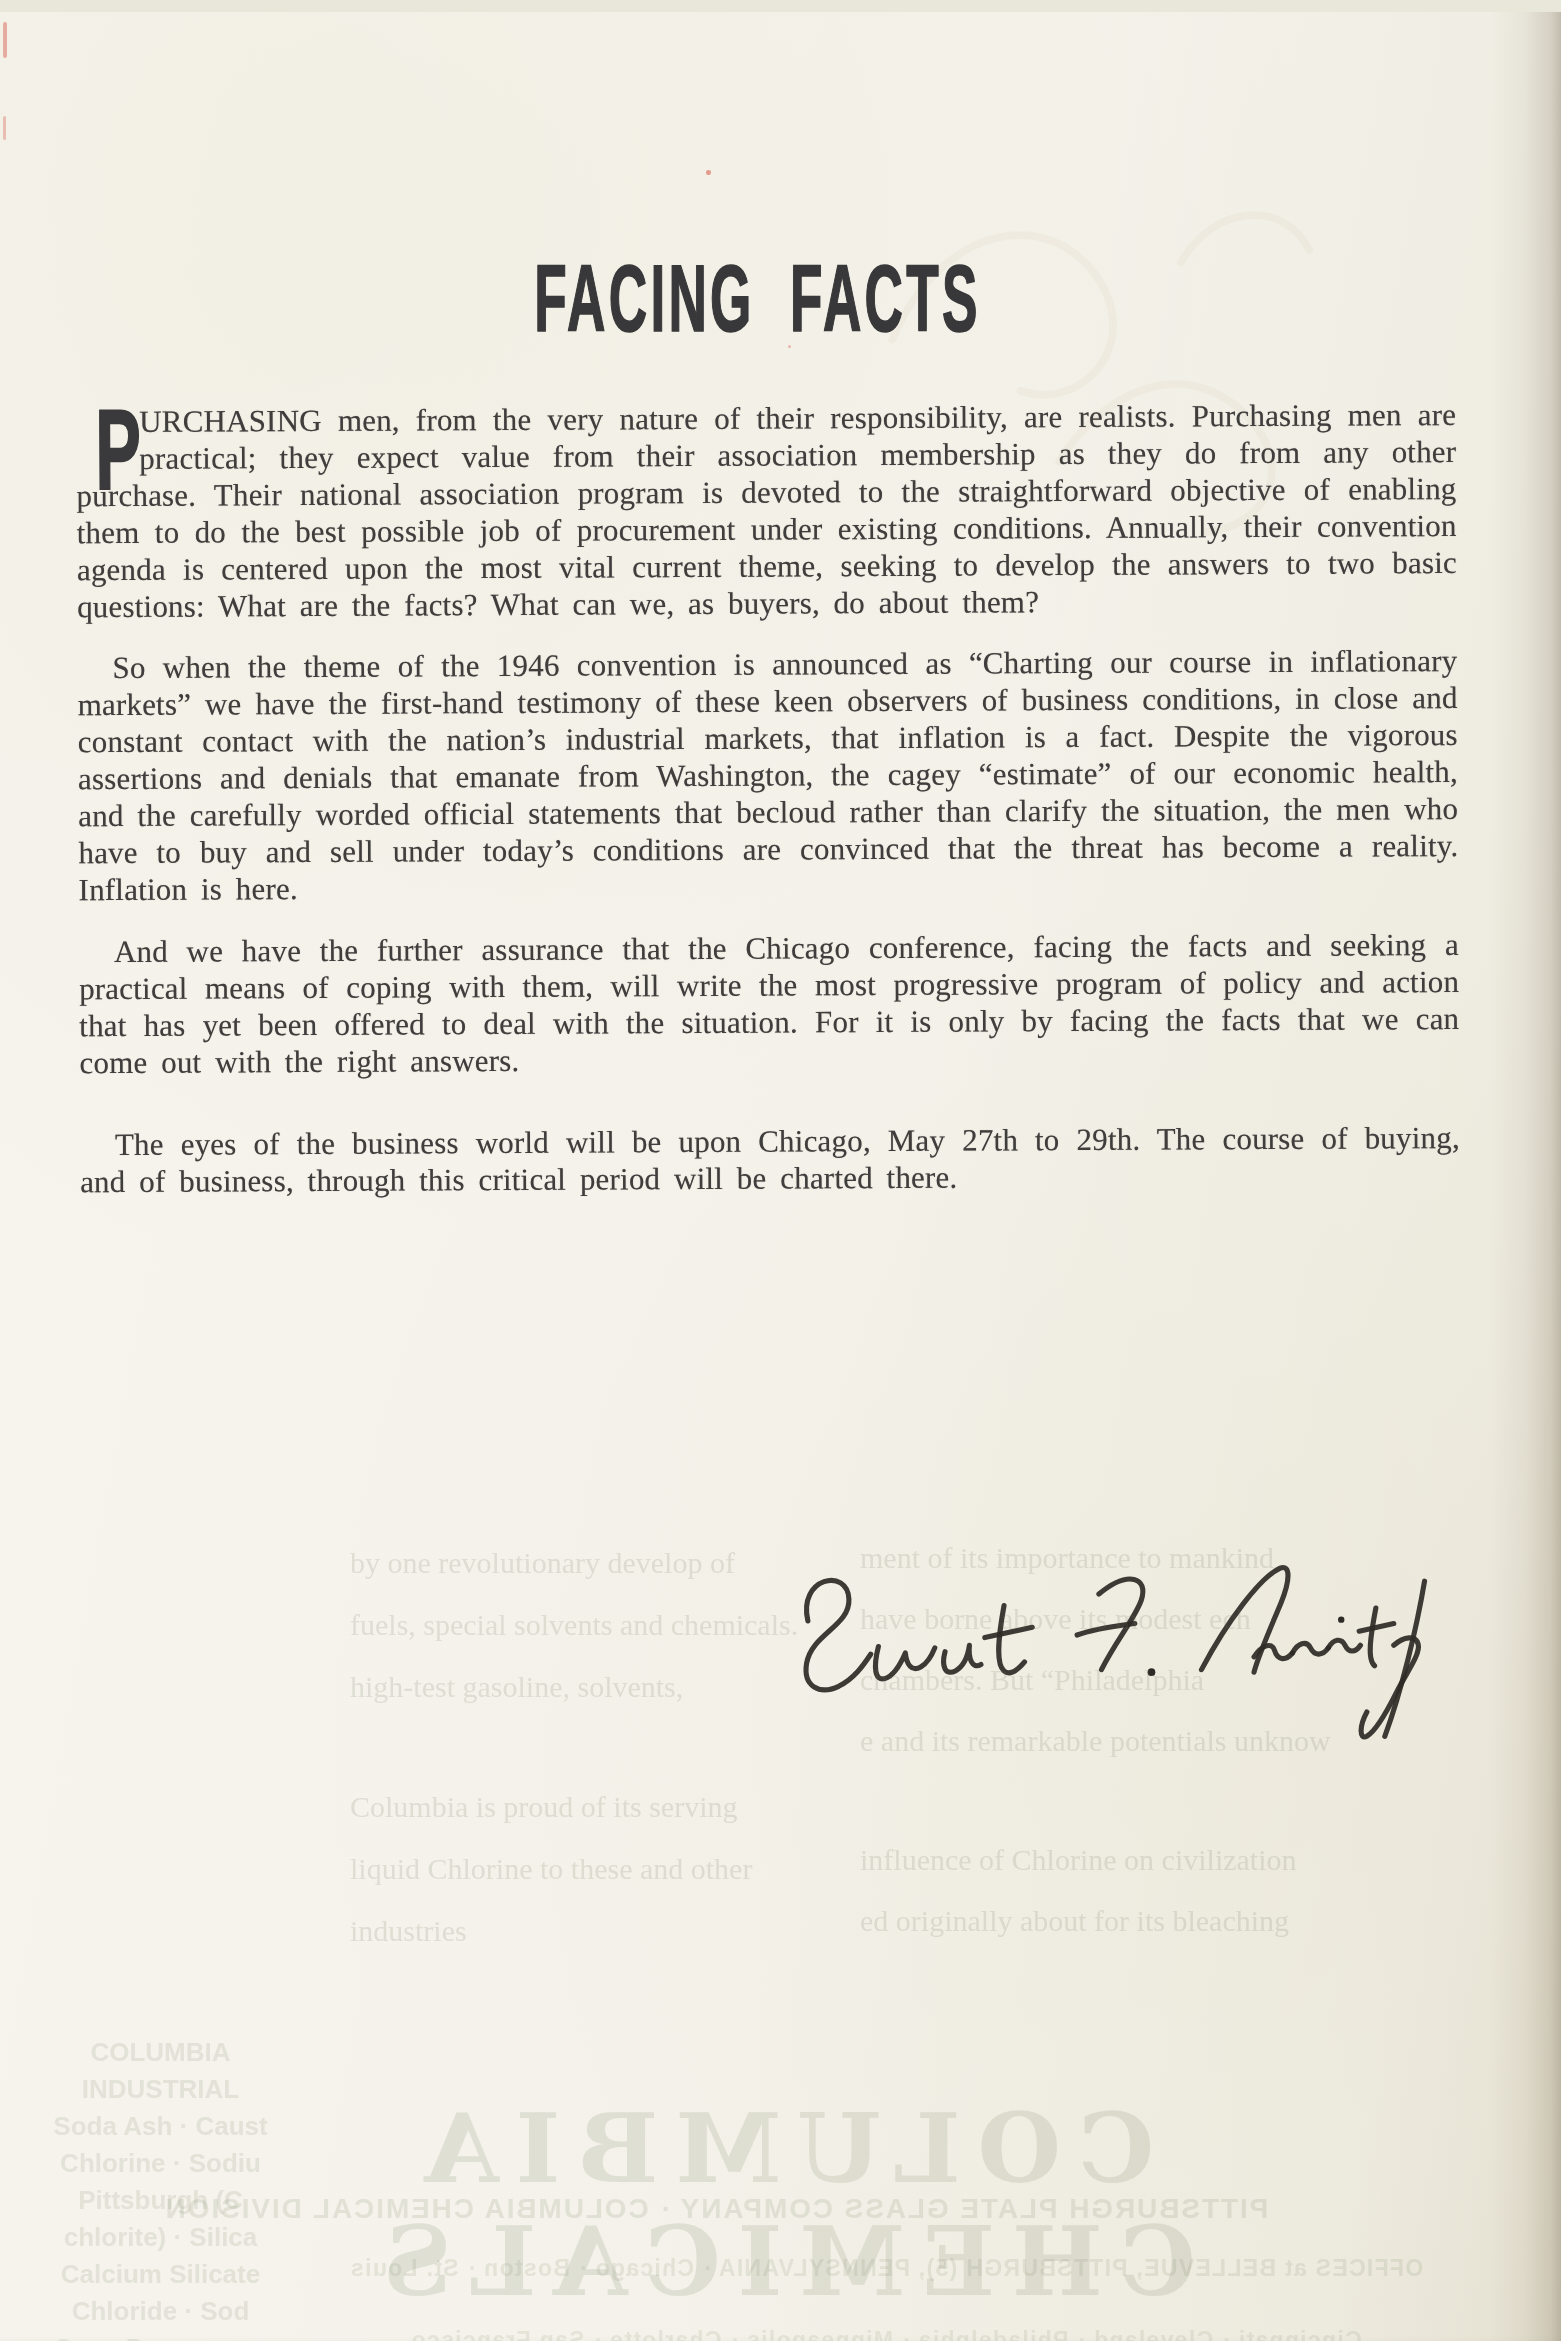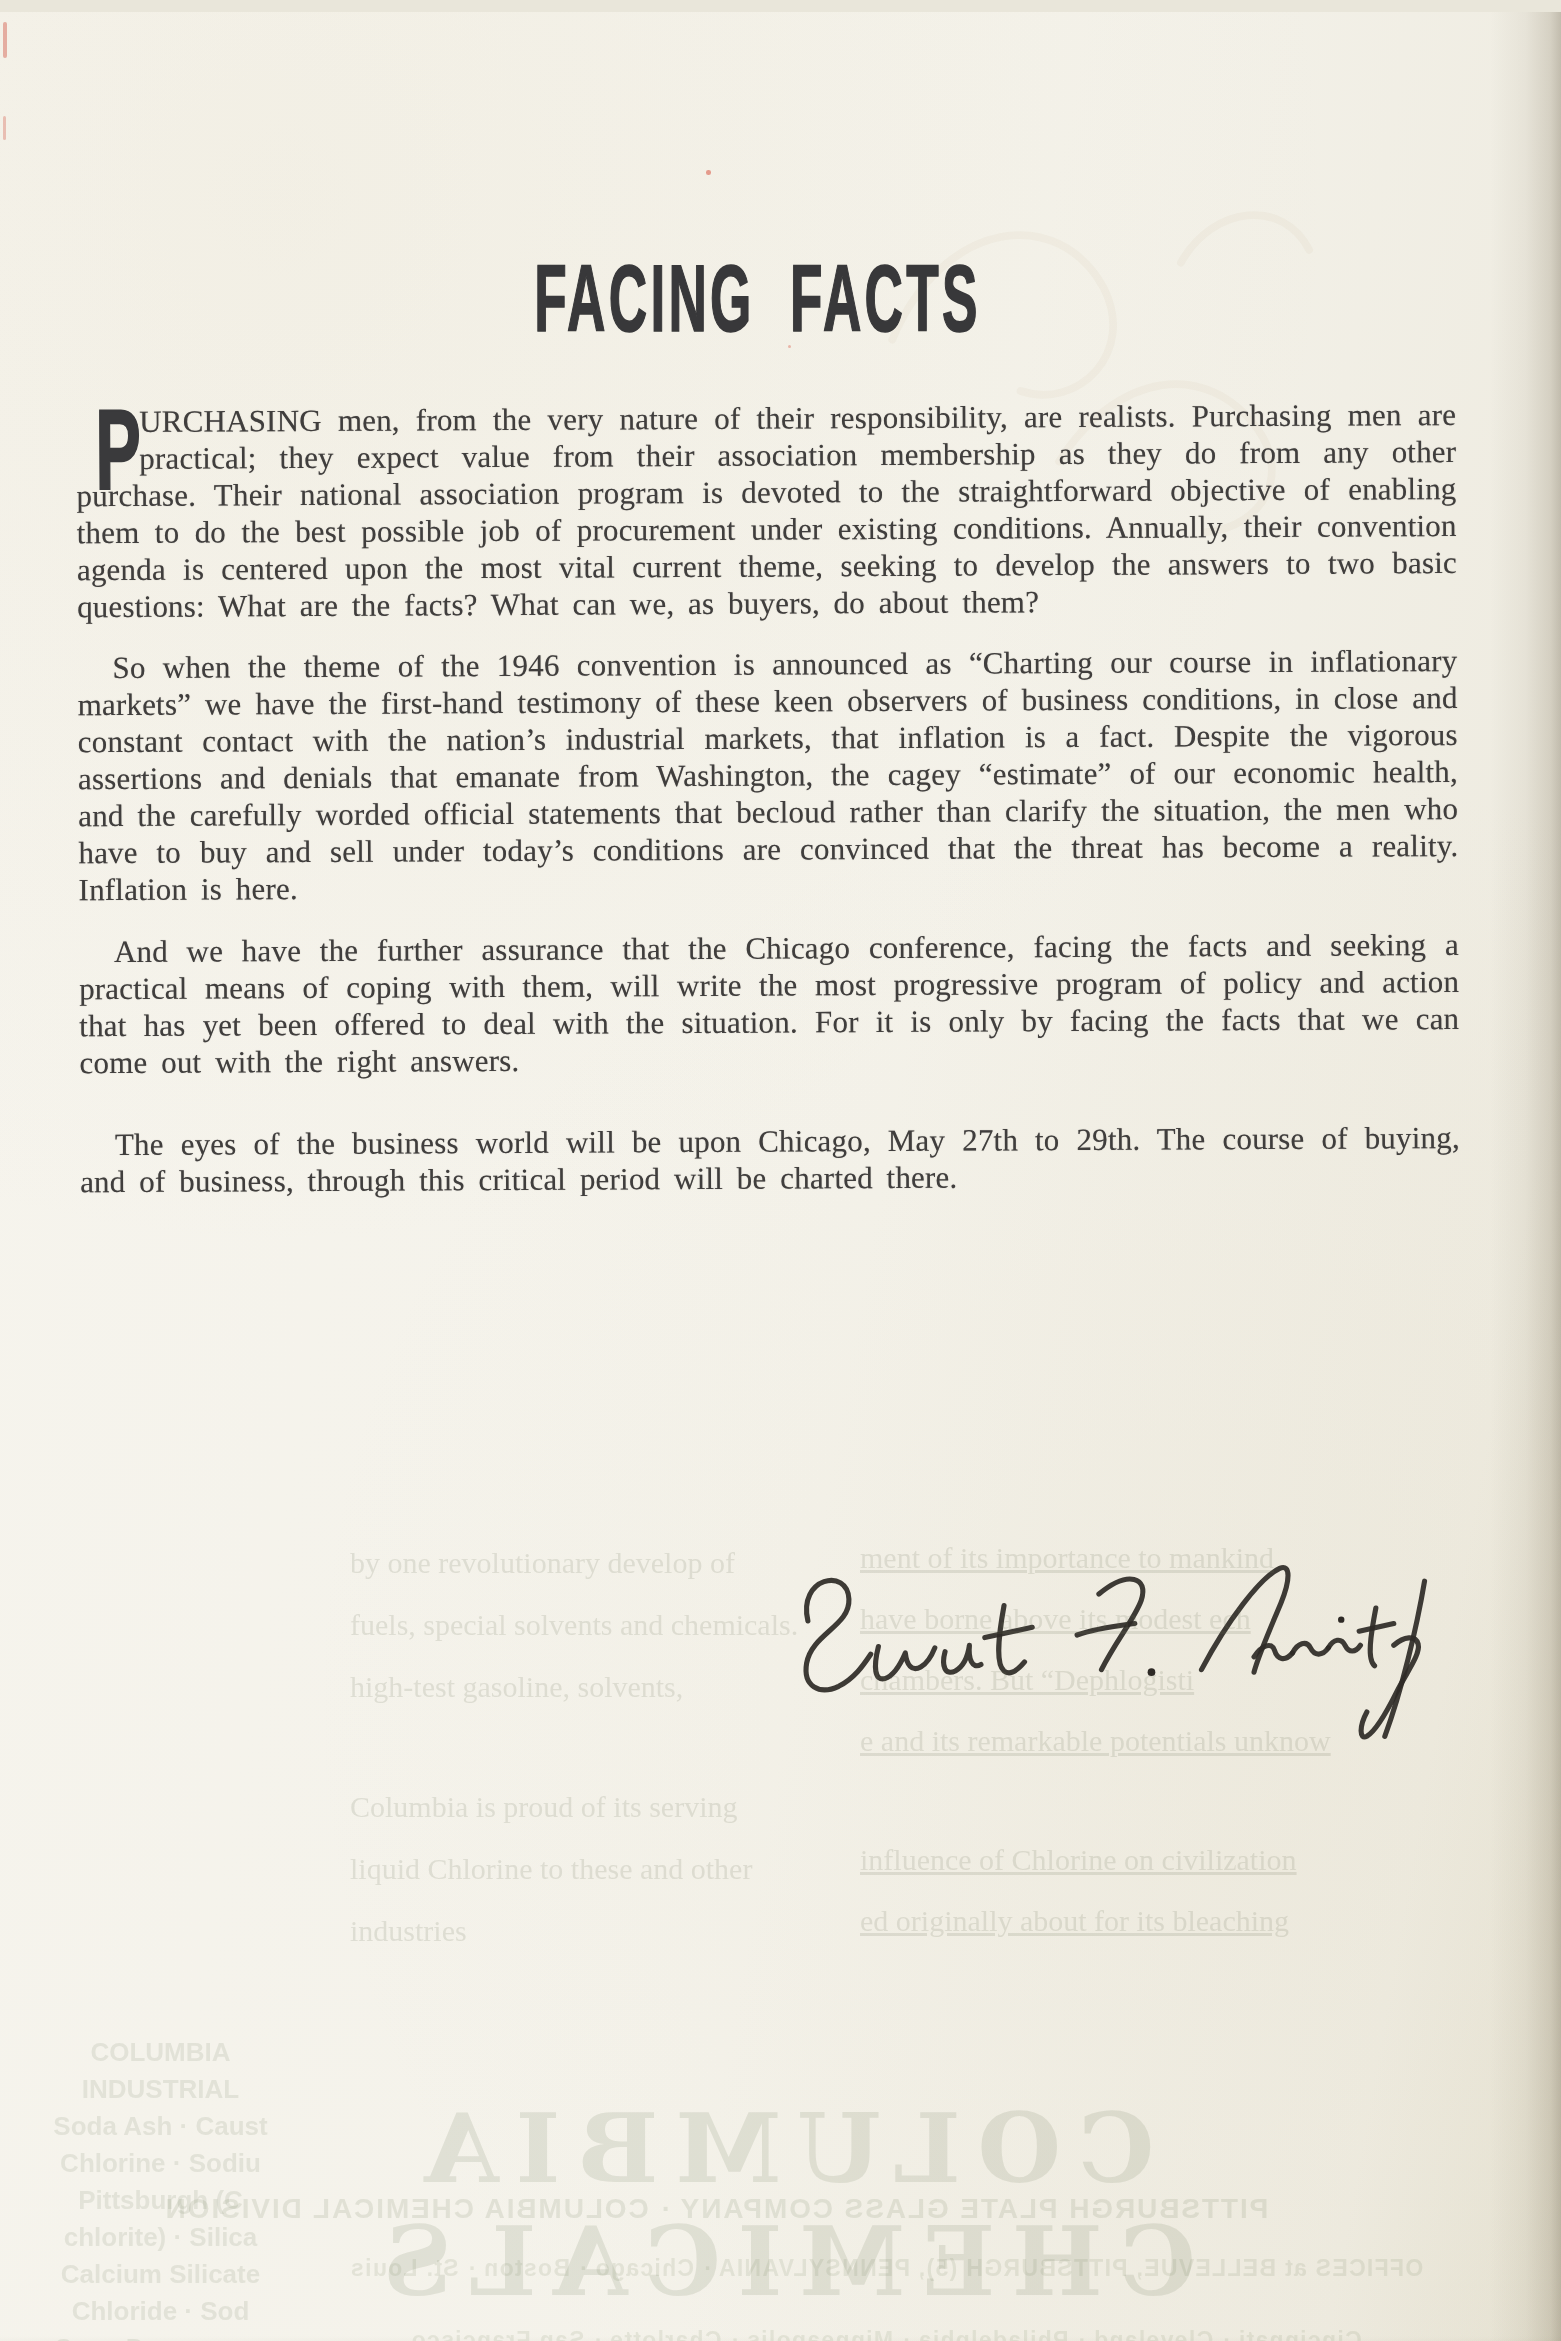--- a/index.html
+++ b/index.html
@@ -85,21 +85,21 @@
     width: 681px; height: 200px;
   }
   .signature path { fill: none; stroke: #2e2a26; stroke-width: 8; stroke-linecap: round; stroke-linejoin: round; opacity: .92; }
 
   
   .ghost { position: absolute; color: rgba(104,114,84,0.16); }
   .ghost-top-art { position: absolute; left: 847px; top: 116px; opacity: 0.55; }
   .ghost-top-art path { fill: none; stroke: rgba(186,166,124,0.14); stroke-width: 12; stroke-linecap: round; }
 
   .ghost-left  { left: 350px;  top: 1520px; width: 501px; font-size: 30px; line-height: 62px; }
-  .ghost-right { left: 860px; top: 1515px; width: 610px; font-size: 30px; line-height: 61px; text-decoration: underline; }
+  .ghost-right { left: 860px; top: 1515px; width: 610px; font-size: 30px; line-height: 61px; }
   .ghost-line.gap { margin-top: 58px; }
 
   .ghost-sidebar {
     left: 32px; top: 2022px; width: 257px;
     text-align: center; font-size: 26px; line-height: 37px;
     font-family: "Liberation Sans", sans-serif; font-weight: bold;
     color: rgba(104,114,84,0.13);
   }
 
   .mirrored { transform: scaleX(-1); }
@@ -180,21 +180,21 @@
     <div class="ghost-line">by one revolutionary develop of</div>
     <div class="ghost-line">fuels, special solvents and chemicals.</div>
     <div class="ghost-line">high-test gasoline, solvents,</div>
     <div class="ghost-line gap">Columbia is proud of its serving</div>
     <div class="ghost-line">liquid Chlorine to these and other industries</div>
   </div>
 
   <div class="ghost ghost-right">
     <div class="ghost-line">ment of its importance to mankind</div>
     <div class="ghost-line">have borne above its modest ech</div>
-    <div class="ghost-line">chambers.  But  “Dephlogisti</div>
+    <div class="ghost-line">chambers.  But  “Philadelphia</div>
     <div class="ghost-line">e and its remarkable potentials unknow</div>
     <div class="ghost-line gap">influence of Chlorine on civilization</div>
     <div class="ghost-line">ed originally about for its bleaching</div>
   </div>
 
   <div class="ghost ghost-sidebar">
     <div class="ghost-line">COLUMBIA</div>
     <div class="ghost-line">INDUSTRIAL</div>
     <div class="ghost-line">Soda Ash · Caust</div>
     <div class="ghost-line">Chlorine · Sodiu</div>

